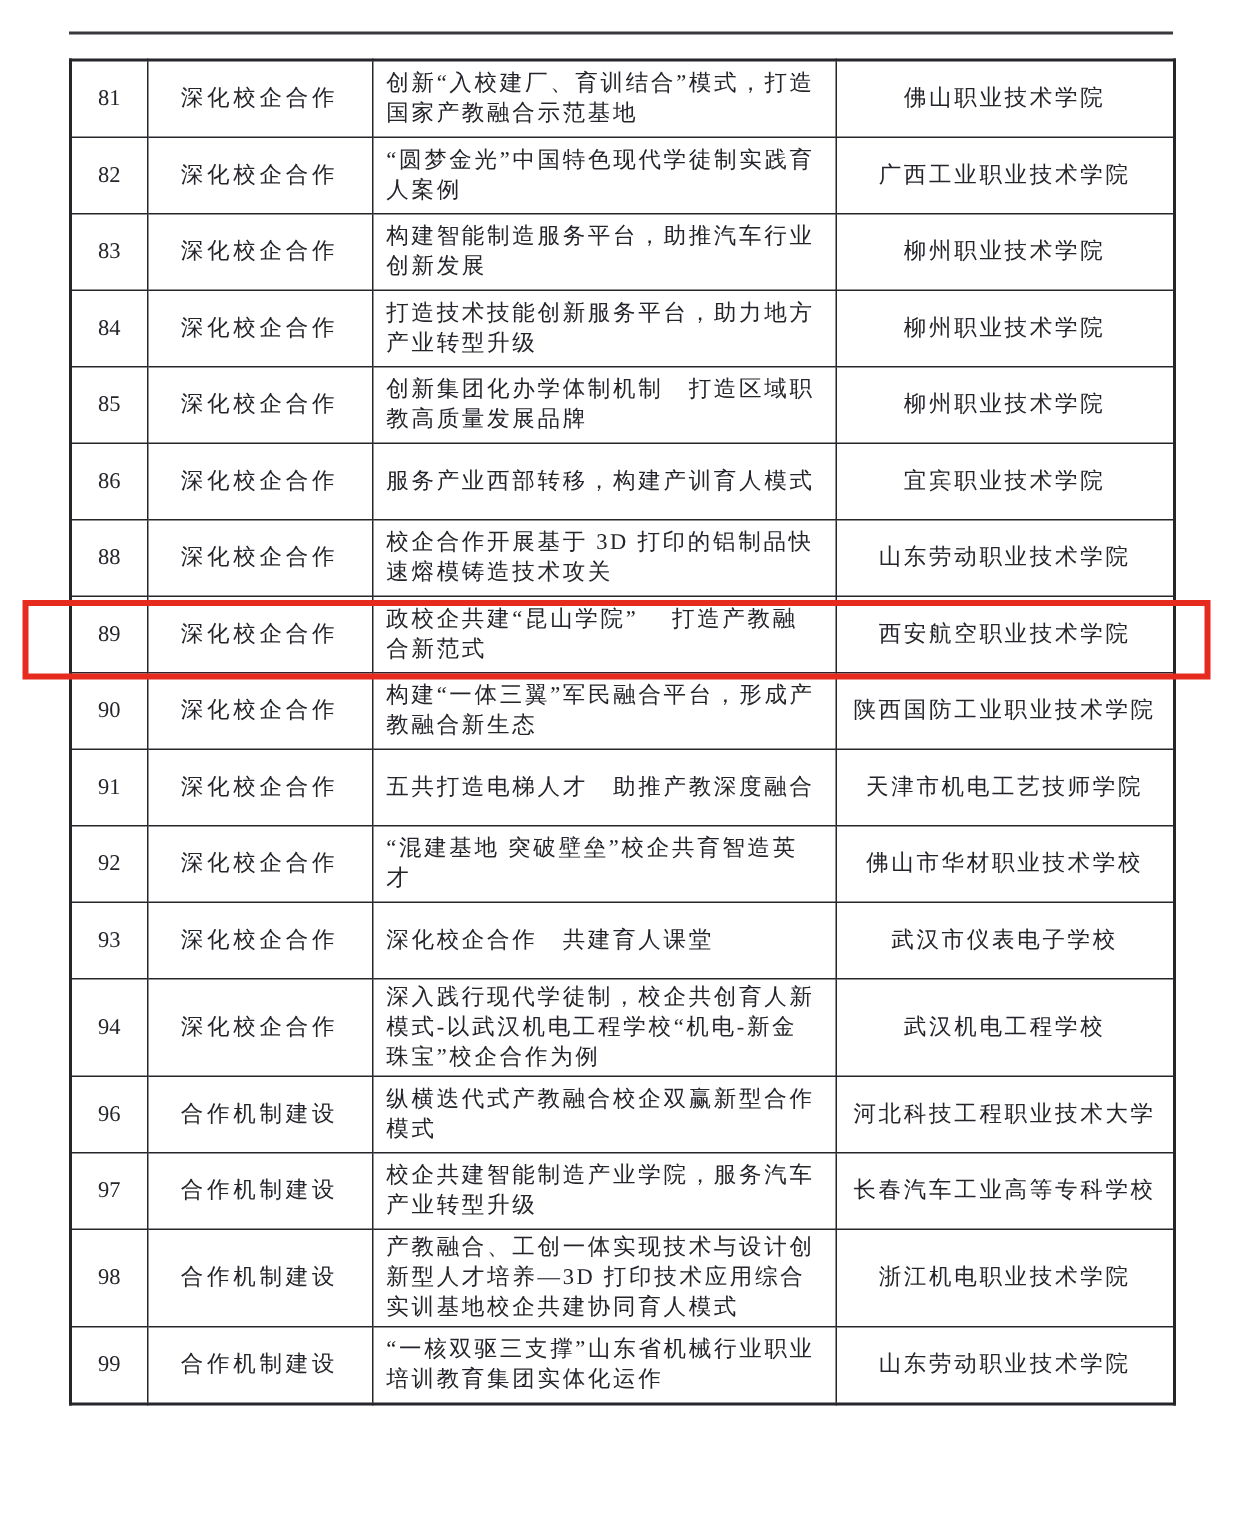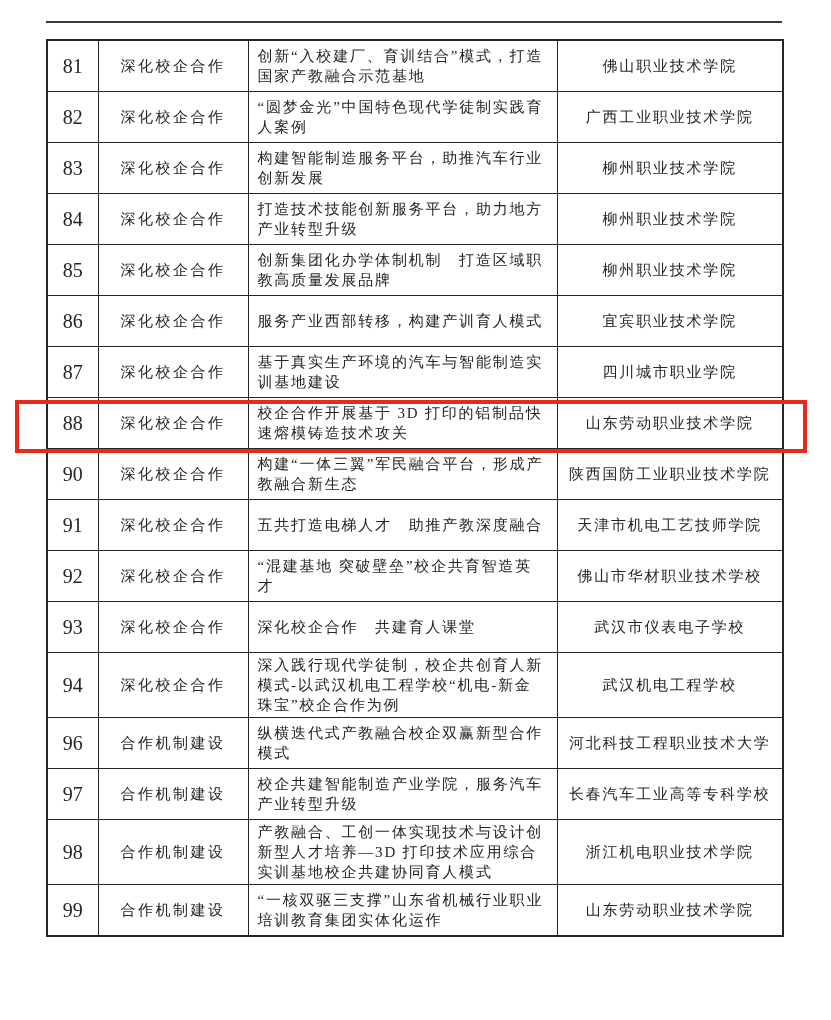--- a/index.html
+++ b/index.html
@@ -42,21 +42,21 @@
     border: 1.6px solid #26262a;
     height: 46px;              
     vertical-align: middle;
     font-size: 15px;
     line-height: 20px;
     padding: 2px 6px;
     overflow: hidden;
   }
   td.c-num {
     text-align: center;
-    font-size: 20px;
+    font-size: 15px;
     letter-spacing: 0;
     font-family: Liberation Serif, serif;
   }
   td.c-cat {
     text-align: center;
     letter-spacing: 2.5px;
     margin-left: 41px;
   }
   td.c-title {
     text-align: left;
@@ -125,32 +125,32 @@
     <td class="c-title">创新集团化办学体制机制　打造区域职教高质量发展品牌</td>
     <td class="c-school">柳州职业技术学院</td>
   </tr>
         <tr>
     <td class="c-num">86</td>
     <td class="c-cat">深化校企合作</td>
     <td class="c-title">服务产业西部转移，构建产训育人模式</td>
     <td class="c-school">宜宾职业技术学院</td>
   </tr>
         <tr>
-    <td class="c-num">87</td>
-    <td class="c-cat">深化校企合作</td>
-    <td class="c-title">基于真实生产环境的汽车与智能制造实训基地建设</td>
-    <td class="c-school">四川城市职业学院</td>
-  </tr>
-        <tr>
     <td class="c-num">88</td>
     <td class="c-cat">深化校企合作</td>
     <td class="c-title">校企合作开展基于 3D 打印的铝制品快速熔模铸造技术攻关</td>
     <td class="c-school">山东劳动职业技术学院</td>
   </tr>
         <tr>
+    <td class="c-num">89</td>
+    <td class="c-cat">深化校企合作</td>
+    <td class="c-title">政校企共建“昆山学院”　 打造产教融合新范式</td>
+    <td class="c-school">西安航空职业技术学院</td>
+  </tr>
+        <tr>
     <td class="c-num">90</td>
     <td class="c-cat">深化校企合作</td>
     <td class="c-title">构建“一体三翼”军民融合平台，形成产教融合新生态</td>
     <td class="c-school">陕西国防工业职业技术学院</td>
   </tr>
         <tr>
     <td class="c-num">91</td>
     <td class="c-cat">深化校企合作</td>
     <td class="c-title">五共打造电梯人才　助推产教深度融合</td>
     <td class="c-school">天津市机电工艺技师学院</td>

